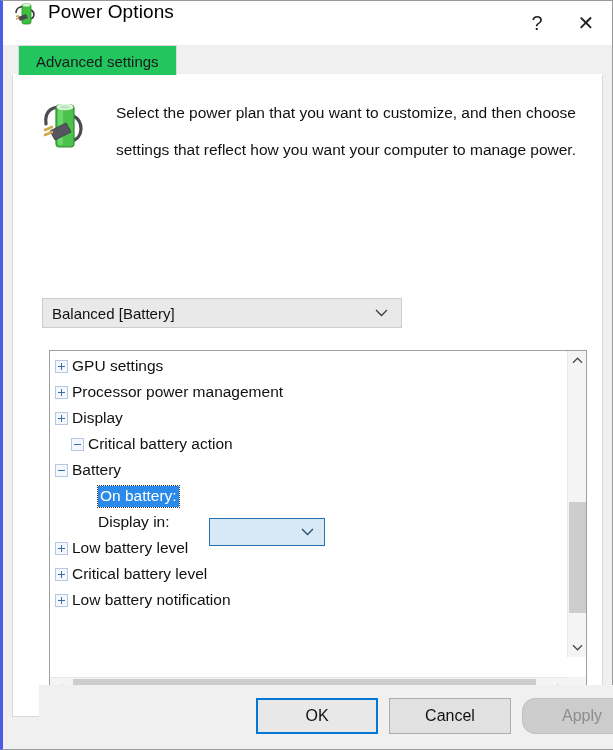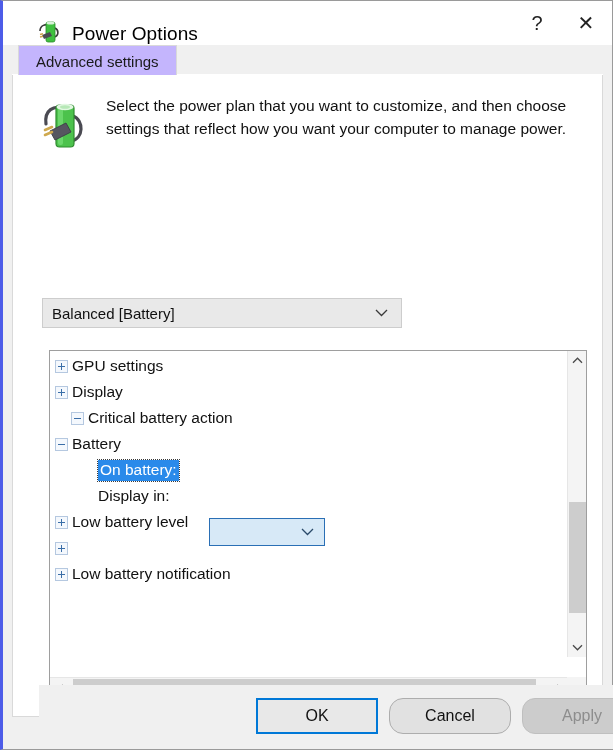--- a/index.html
+++ b/index.html
@@ -22,22 +22,21 @@
     border-top: 1px solid #9a9a9a;
     border-bottom: 1px solid #9a9a9a;
   }
 
   
   .titlebar {
     position: relative;
     height: 44px;
     background: #ffffff;
     display: flex;
-    align-items: flex-end;
-    padding-left: 24px;
+    align-items: flex-start;
   }
   .title-icon {
     width: 24px; height: 26px;
     margin-left: 11px;
     position: relative;
     flex: 0 0 auto;
   }
   .title-text {
     margin-left: 10px;
     font-size: 19px;
@@ -74,21 +73,21 @@
     height: 30px;
     margin: 0 9px 0 9px;
     background: #f0f0f0;
     border-bottom: 1px solid #ffffff;
   }
   .tab {
     position: absolute;
     left: 6px; top: 0;
     height: 31px;
     padding: 0 17px;
-    background: #c4b5fd;
+    background: #22c55e;
     border: 1px solid #d9d9d9;
     border-bottom: none;
     display: flex; align-items: center;
     font-size: 15px;
     color: #1a1a1a;
   }
 
   
   .page {
     position: relative;
@@ -106,23 +105,24 @@
   }
   .desc-icon {
     width: 50px; height: 58px;
     position: relative;
     flex: 0 0 auto;
     margin-top: 2px;
   }
   .desc-text {
     margin-left: 17px;
     font-size: 15.5px;
-    line-height: 23px;
+    line-height: 37px;
     color: #111;
     max-width: 470px;
+    text-align: right;
   }
 
   
   .plan-combo {
     position: absolute;
     left: 29px; top: 223px;
     width: 360px; height: 30px;
     background: #e9e9e9;
     border: 1px solid #cdcdcd;
     display: flex; align-items: center;
@@ -302,21 +302,21 @@
     top: 13px;
     height: 36px;
     background: #e1e1e1;
     border: 1px solid #adadad;
     font-size: 16px;
     color: #111;
     display: flex; align-items: center; justify-content: center;
     font-family: "Liberation Sans", sans-serif;
   }
   .fbtn.ok { left: 217px; width: 122px; border: 2px solid #0078d7; background: #e8e8e8; }
-  .fbtn.cancel { left: 350px; width: 122px; border-radius: 14px; }
+  .fbtn.cancel { left: 350px; width: 122px; }
   .fbtn.apply { left: 483px; width: 120px; background: #cccccc; border-color: #bfbfbf; color: #8d8d8d; border-radius: 13px; }
 </style>
 </head>
 <body>
 
 <div class="window">
 
   <div class="titlebar">
     <div class="title-icon">
       <svg class="bat" viewBox="0 0 24 26" xmlns="http://www.w3.org/2000/svg">
@@ -369,20 +369,24 @@
     <div class="treebox">
 
       <div class="tree-view">
 
         <div class="trow lvl0">
           <span class="exp plus"></span>
           <span class="leaf-label">GPU settings</span>
         </div>
         <div class="trow lvl0">
           <span class="exp plus"></span>
+          <span class="leaf-label">Processor power management</span>
+        </div>
+        <div class="trow lvl0">
+          <span class="exp plus"></span>
           <span class="leaf-label">Display</span>
         </div>
         <div class="trow lvl1">
           <span class="exp"></span>
           <span class="leaf-label">Critical battery action</span>
         </div>
         <div class="trow lvl0">
           <span class="exp"></span>
           <span class="leaf-label">Battery</span>
         </div>
@@ -391,20 +395,21 @@
         </div>
         <div class="trow lvl2">
           <span class="leaf-label">Display in:</span>
         </div>
         <div class="trow lvl0">
           <span class="exp plus"></span>
           <span class="leaf-label">Low battery level</span>
         </div>
         <div class="trow lvl0">
           <span class="exp plus"></span>
+          <span class="leaf-label">Critical battery level</span>
         </div>
         <div class="trow lvl0">
           <span class="exp plus"></span>
           <span class="leaf-label">Low battery notification</span>
         </div>
 
       </div>
 
       <div class="vsb">
         <div class="vsb-arrow up">

